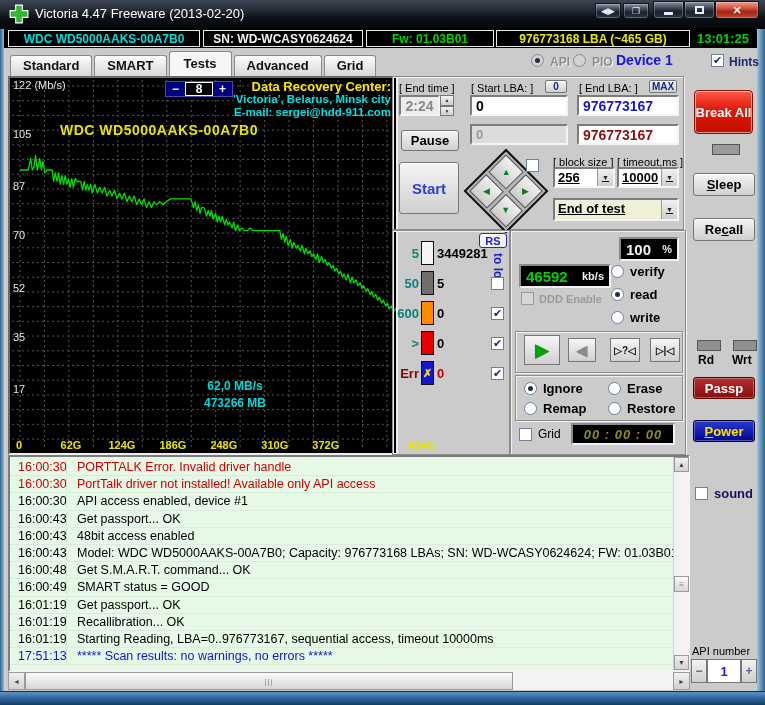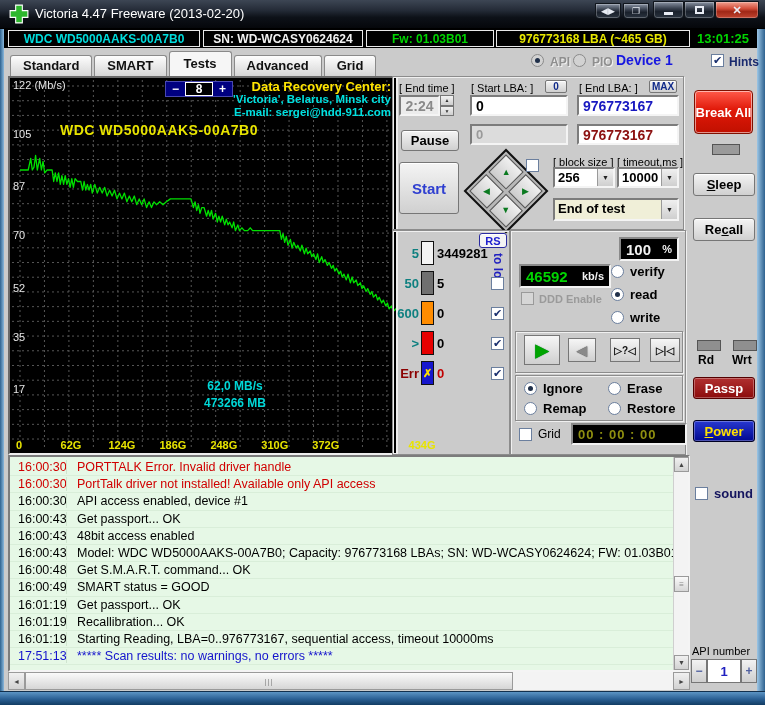--- a/index.html
+++ b/index.html
@@ -87,21 +87,21 @@
   .spincol .sb{flex:1;border:1px solid #767676;background:linear-gradient(#f2f2f2,#cfcfcf);
     display:flex;align-items:center;justify-content:center;font-size:5px;color:#333;}
   #pause-btn{left:8px;top:53px;width:58px;height:21px;}
   #start-btn{left:6px;top:85px;width:60px;height:52px;font-size:15px;color:#2f3fd0;}
   #dwrap{position:absolute;left:78px;top:79px;width:70px;height:70px;}
   #diamond{position:absolute;inset:5px;transform:rotate(45deg);background:#b8b8b8;border:2px solid #111;
     display:grid;grid-template-columns:1fr 1fr;grid-template-rows:1fr 1fr;gap:3px;padding:2px;}
   #diamond .dc{background:linear-gradient(#f0f0f0,#cccccc);border:1px solid #555;
     display:flex;align-items:center;justify-content:center;}
   #diamond .dc span{transform:rotate(-45deg);color:#0b7a20;font-size:9px;}
-  .combo{position:absolute;display:flex;background:#fff;border:2px solid;border-color:#7c7c7c #f4f4f4 #f4f4f4 #7c7c7c;}
+  .combo{position:absolute;display:flex;background:#fff;border:2px solid;border-color:#7c7c7c #f4f4f4 #f4f4f4 #7c7c7c;text-decoration:underline;}
   .combo .val{flex:1;padding:1px 3px;font-weight:bold;font-size:13px;white-space:nowrap;overflow:hidden;}
   .combo .dd{width:16px;background:linear-gradient(#f0f0f0,#cfcfcf);border-left:1px solid #9a9a9a;
     display:flex;align-items:center;justify-content:center;font-size:7px;color:#222;}
   
   #rs-btn{left:86px;top:2px;width:28px;height:15px;background:#f4f4f4;border:1px solid #2a2aa0;border-radius:3px;color:#2020d0;font-size:11px;}
   #to-log{position:absolute;left:98px;top:22px;writing-mode:vertical-rl;color:#2020c0;font-weight:bold;font-size:12px;}
   #hist-rows{position:absolute;left:2px;top:7px;width:113px;}
   .hist-row{display:flex;align-items:center;height:30px;}
   .hist-th{width:24px;text-align:right;font-weight:bold;font-size:13px;color:#0f8080;}
   .hist-th.err{color:#8b0000;}
@@ -125,21 +125,21 @@
   .subpanel{position:absolute;border:1px solid #8c8c8c;box-shadow:inset 1px 1px 0 #f0f0f0,1px 1px 0 #f0f0f0;}
   #transport{left:4px;top:100px;width:168px;height:42px;}
   .tbtn{position:absolute;border:1px solid #767676;background:linear-gradient(#f6f6f6,#cfcfcf);
     display:flex;align-items:center;justify-content:center;font-weight:bold;}
   #tb-play{left:8px;top:3px;width:36px;height:30px;font-size:17px;color:#00a400;text-shadow:0 0 1px #063;}
   #tb-back{left:52px;top:6px;width:28px;height:24px;font-size:13px;color:#8a8a8a;text-shadow:0 0 1px #333;}
   #tb-seek{left:94px;top:6px;width:30px;height:24px;font-size:10px;color:#111;}
   #tb-edge{left:134px;top:6px;width:30px;height:24px;font-size:10px;color:#111;}
   #modes{left:4px;top:144px;width:168px;height:46px;}
   #grid-row{position:absolute;left:8px;top:196px;display:flex;align-items:center;gap:6px;font-size:12px;}
-  #timer-lcd{left:60px;top:192px;width:116px;height:22px;}
+  #timer-lcd{left:60px;top:192px;width:104px;height:22px;justify-content:center;font-style:italic;}
   #timer-lcd .v{font-size:13px;color:#8f8f10;letter-spacing:1px;}
   
   #sidebar{position:absolute;left:686px;top:47px;width:67px;height:615px;}
   #break-btn{left:4px;top:14px;width:59px;height:44px;border-radius:4px;border:1px solid #801000;
     background:linear-gradient(#ff5a4a,#e01808 45%,#c01000);color:#fff;font-size:13px;
     box-shadow:inset 0 0 0 1px rgba(255,255,255,.55);}
   #break-ind{position:absolute;left:22px;top:68px;width:28px;height:11px;background:#9a9a9a;border:1px solid #555;}
   #sleep-btn{left:3px;top:97px;width:62px;height:23px;}
   #recall-btn{left:3px;top:142px;width:62px;height:23px;}
   .led{position:absolute;width:24px;height:11px;background:#8f8f8f;border:1px solid #555;}

